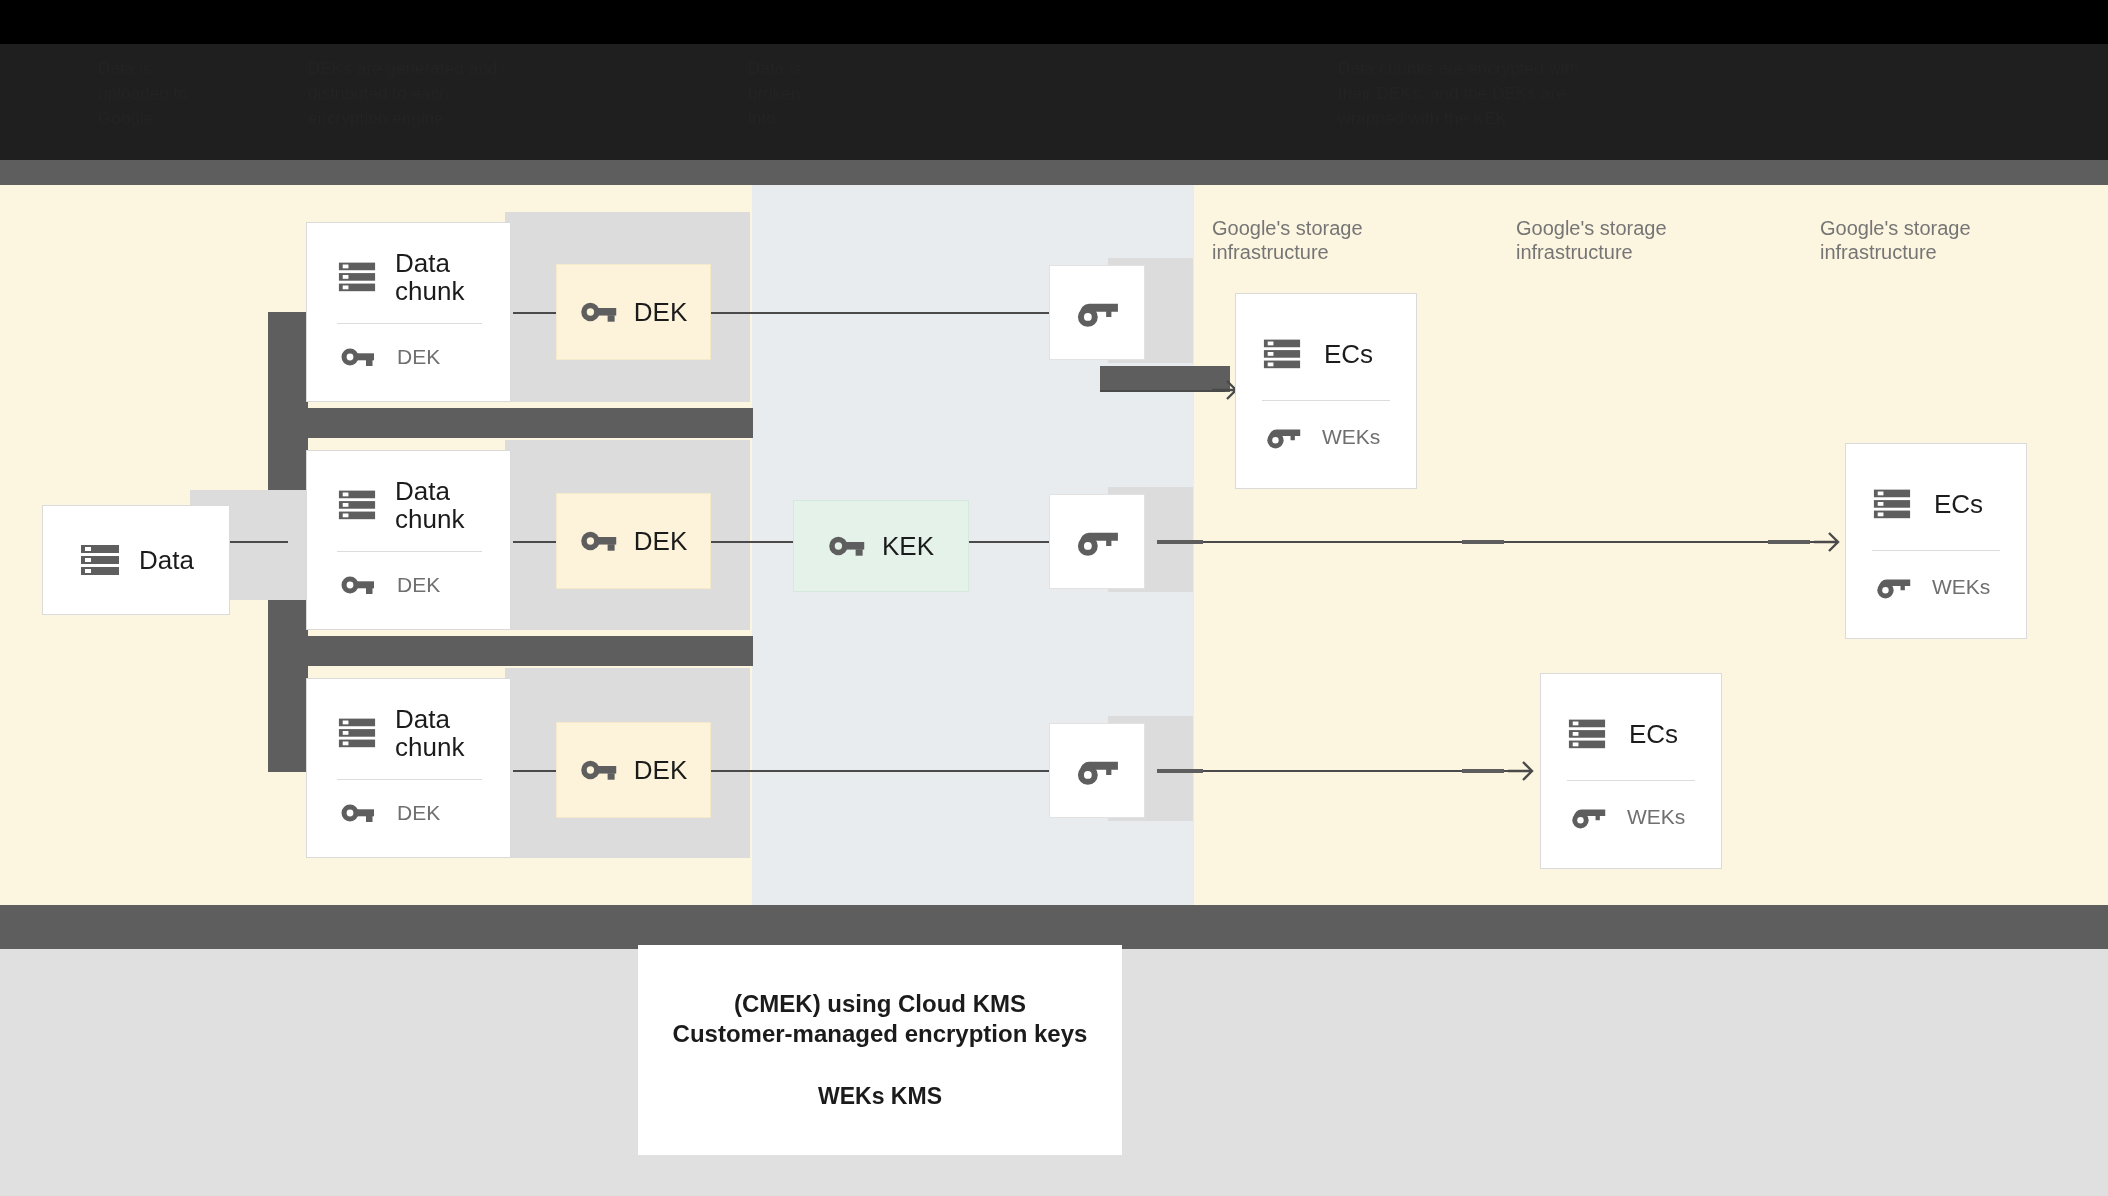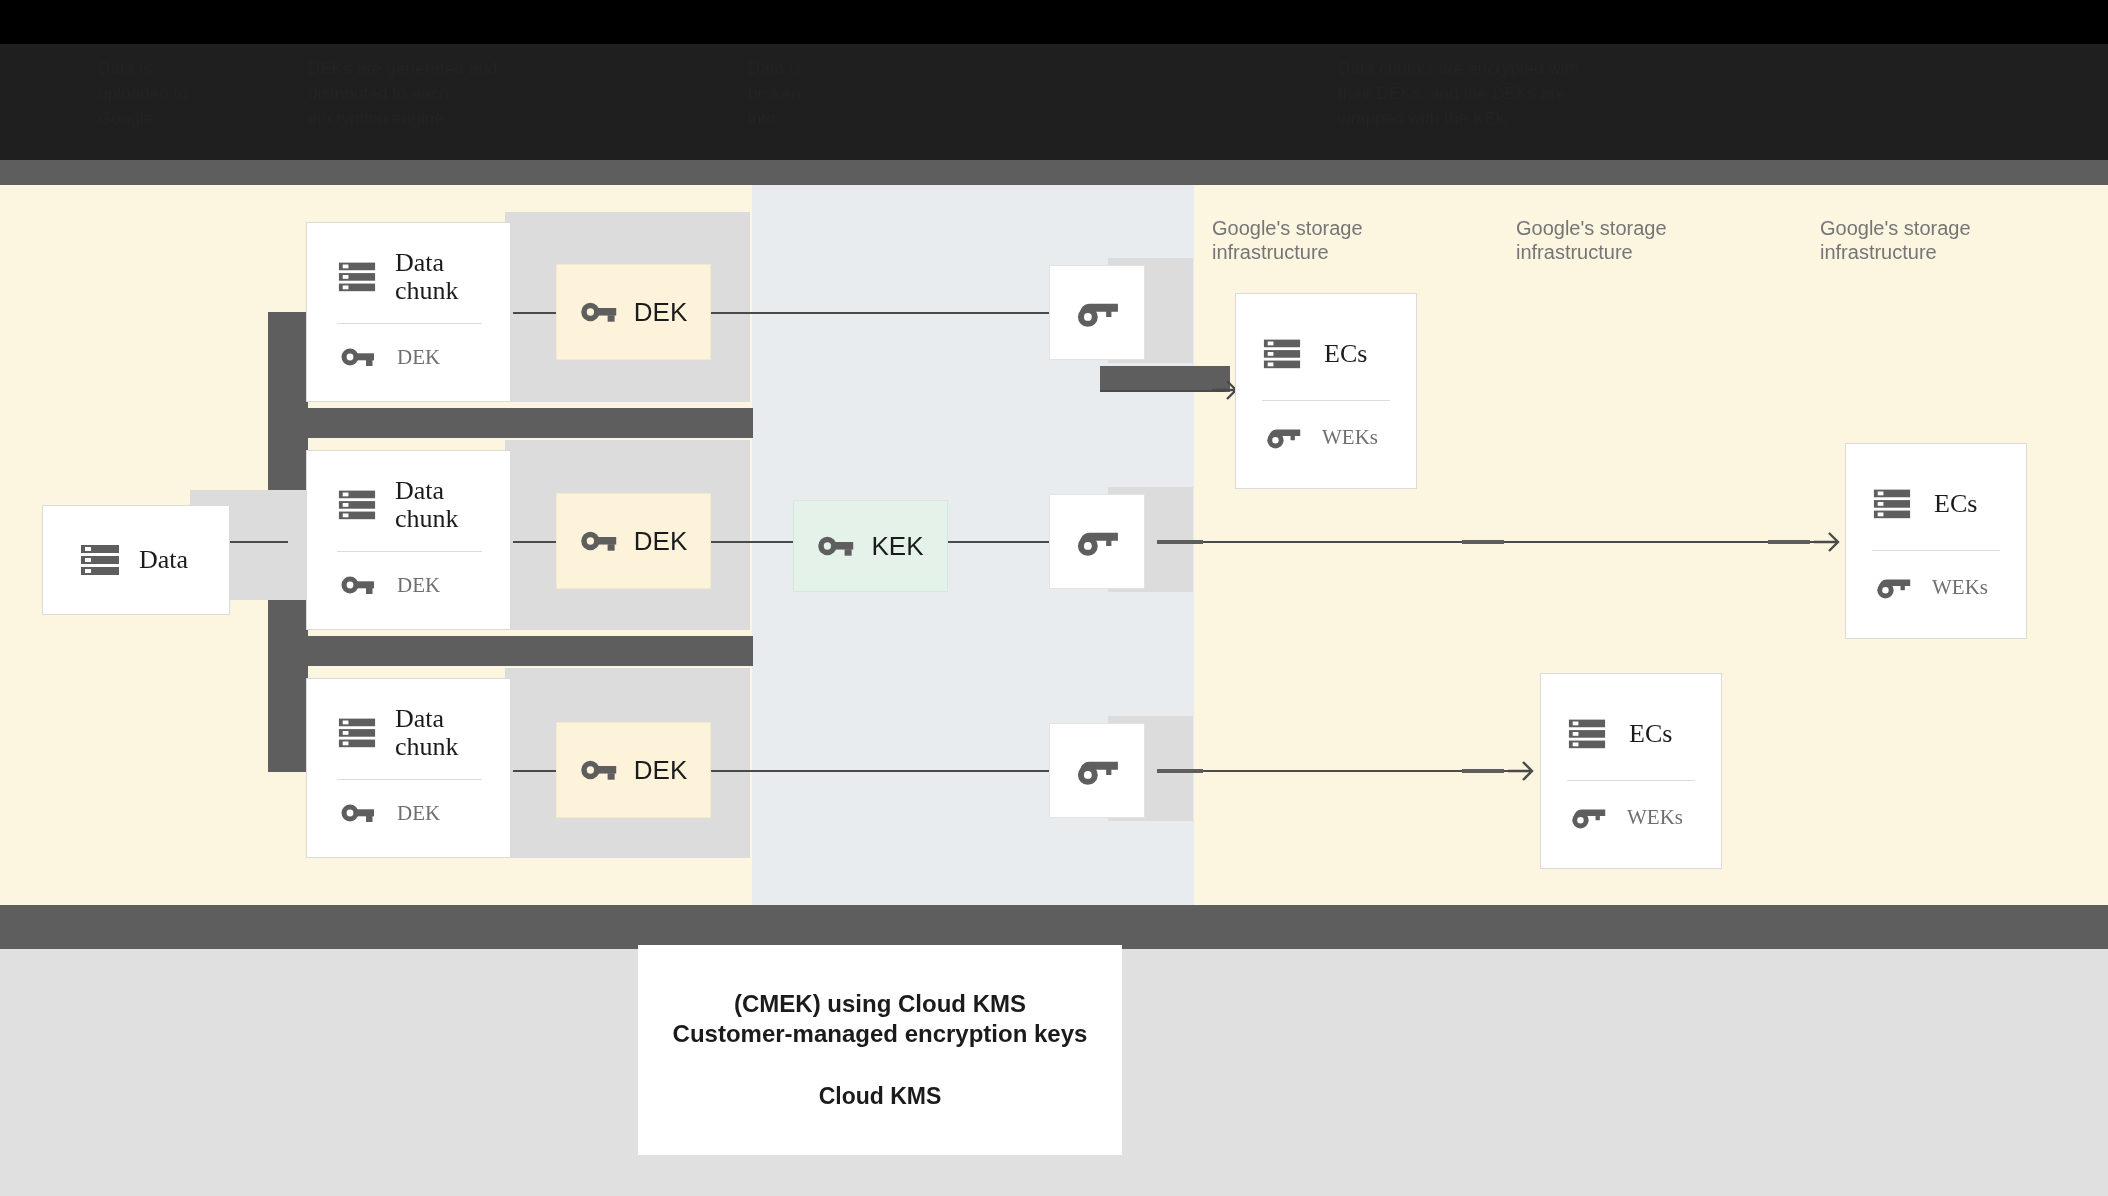--- a/index.html
+++ b/index.html
@@ -28,21 +28,21 @@
 
   
   .hline{position:absolute;height:2px;background:#4a4a4a;}
   .thickbar{position:absolute;background:#5e5e5e;}
 
   
   .shadowbox{position:absolute;background:#dcdcdc;}
 
   
   .card{position:absolute;background:#ffffff;border:1px solid #dadada;box-sizing:border-box;}
-  .card-row{display:flex;align-items:center;gap:18px;font-family:Liberation Serif, serif;}
+  .card-row{display:flex;align-items:center;gap:18px;}
   .card-label{font-size:26px;color:#1b1b1b;line-height:28px;}
   .card-sub{font-size:21px;color:#6f6f6f;line-height:24px;}
   .divider{height:1px;background:#dcdcdc;}
 
   
   .keybox{position:absolute;box-sizing:border-box;display:flex;align-items:center;justify-content:center;gap:16px;}
   .keybox .kl{font-size:26px;color:#1b1b1b;}
   .kb-cream{background:#fdf3da;border:1px solid #f4e9c8;}
   .kb-mint{background:#e4f2ea;border:1px solid #d4e8dd;}
 
@@ -286,21 +286,21 @@
       <svg width="38" height="28" viewBox="0 0 34 26">
         <circle cx="9" cy="13" r="8.5" fill="#5e5e5e"></circle>
           <circle cx="9" cy="13" r="3.4" fill="#fdf3da"></circle>
         <rect x="14" y="9.3" width="19" height="7" fill="#5e5e5e"></rect>
         <rect x="25" y="16" width="6.5" height="6" fill="#5e5e5e"></rect>
       </svg>
     </span>
     <span class="kl">DEK</span>
   </div>
 
-  <div class="keybox kb-mint" style="left:793px;top:500px;width:155px;height:92px;">
+  <div class="keybox kb-mint" style="left:793px;top:500px;width:176px;height:92px;">
     <span class="ico-key">
       <svg width="38" height="28" viewBox="0 0 34 26">
         <circle cx="9" cy="13" r="8.5" fill="#5e5e5e"></circle>
           <circle cx="9" cy="13" r="3.4" fill="#e4f2ea"></circle>
         <rect x="14" y="9.3" width="19" height="7" fill="#5e5e5e"></rect>
         <rect x="25" y="16" width="6.5" height="6" fill="#5e5e5e"></rect>
       </svg>
     </span>
     <span class="kl">KEK</span>
   </div>
@@ -431,17 +431,17 @@
 
   <div class="grayband" style="top:905px;height:44px;"></div>
   <div class="bottomarea" style="top:949px;height:247px;"></div>
 
   <div class="capcard" style="left:638px;top:945px;width:484px;height:210px;">
     <div class="t1">
       <div>(CMEK) using Cloud KMS</div>
       <div>Customer-managed encryption keys</div>
     </div>
     <div class="t2">
-      <div style="font-weight:700;">Cloud KMS</div>
+      <div style="font-weight:700;">WEKs KMS</div>
     </div>
   </div>
 
 </div>
 
 </body></html>

